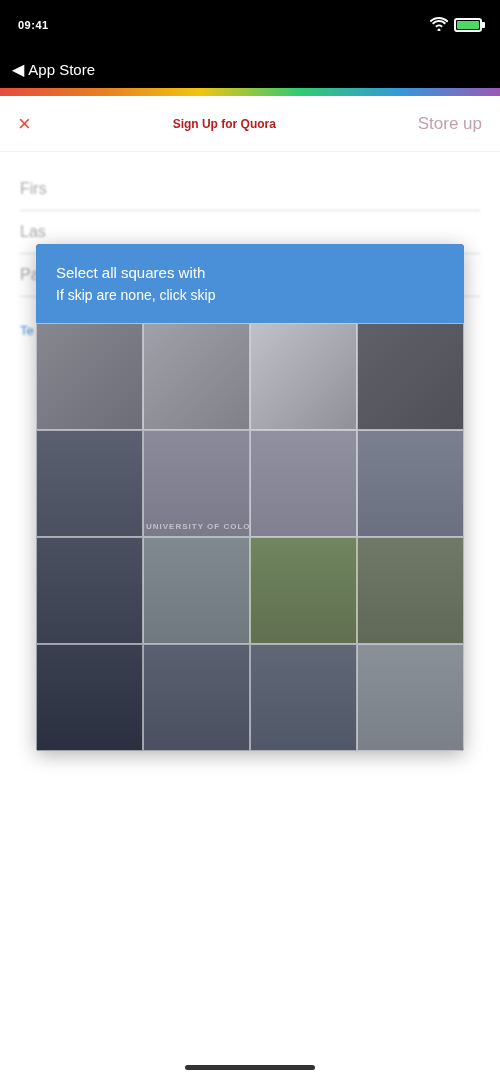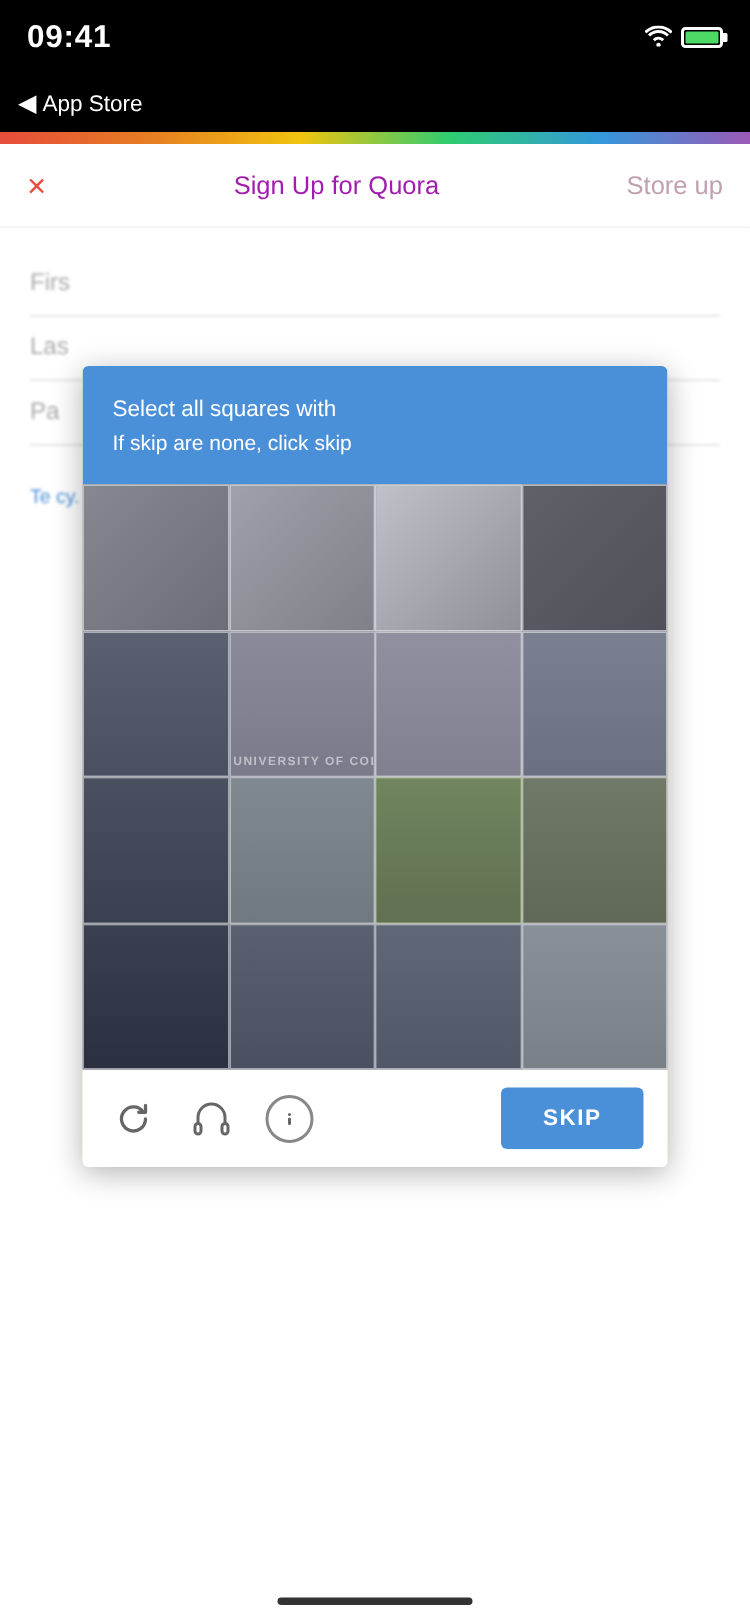--- a/index.html
+++ b/index.html
@@ -19,21 +19,21 @@
       background: #000;
       height: 50px;
       display: flex;
       align-items: center;
       justify-content: space-between;
       padding: 0 18px;
       position: relative;
     }
     .status-time {
       color: #fff;
-      font-size: 21px;
+      font-size: 11px;
       font-weight: 600;
       letter-spacing: 0.5px;
     }
     .status-icons {
       display: flex;
       align-items: center;
       gap: 6px;
     }
     .wifi-icon {
       color: #fff;
@@ -116,23 +116,23 @@
       justify-content: space-between;
       padding: 0 18px;
       border-bottom: 1px solid #eee;
     }
     .close-btn {
       color: #e74c3c;
       font-size: 22px;
       font-weight: 300;
     }
     .header-title {
-      color: #a21caf;
-      font-size: 17px;
-      font-weight: 400;
+      color: #b91c1c;
+      font-size: 12px;
+      font-weight: 700;
     }
     .header-signup-link {
       color: #c0a0b0;
       font-size: 17px;
     }
 
     
     .form-area {
       padding: 16px 20px;
       background: #fff;
@@ -146,22 +146,22 @@
       color: #aaa;
       font-size: 16px;
     }
 
     
     .captcha-overlay {
       position: absolute;
       top: 148px;
       left: 50%;
       transform: translateX(-50%);
-      width: 390px;
-      background: #fef9c3;
+      width: 428px;
+      background: #b91c1c;
       border-radius: 4px;
       box-shadow: 0 4px 20px rgba(0,0,0,0.3);
       overflow: hidden;
       z-index: 10;
     }
 
     
     .captcha-header {
       background: #4a90d9;
       padding: 20px 20px 20px 20px;
@@ -404,48 +404,18 @@
       <div class="grid-cell cell-r2c1"></div>
       <div class="grid-cell cell-r2c2"></div>
       <div class="grid-cell cell-r2c3"></div>
 
       <div class="grid-cell cell-r3c0"></div>
       <div class="grid-cell cell-r3c1"></div>
       <div class="grid-cell cell-r3c2"></div>
       <div class="grid-cell cell-r3c3"></div>
     </div>
 
-    <div class="captcha-footer">
-      <div class="captcha-actions">
-
-        <div class="icon-btn">
-          <svg width="28" height="28" viewBox="0 0 28 28" fill="none" stroke="#666" stroke-width="2.2" stroke-linecap="round" stroke-linejoin="round">
-            <path d="M22 14a8 8 0 11-1.5-4.7"></path>
-            <polyline points="22,5 22,9.5 17.5,9.5"></polyline>
-          </svg>
-        </div>
-
-        <div class="icon-btn">
-          <svg width="30" height="30" viewBox="0 0 30 30" fill="none" stroke="#666" stroke-width="2">
-            <path d="M6 18v-4a9 9 0 1118 0v4"></path>
-            <rect x="4" y="18" width="4" height="7" rx="2"></rect>
-            <rect x="22" y="18" width="4" height="7" rx="2"></rect>
-          </svg>
-        </div>
-
-        <div class="icon-btn">
-          <div class="icon-circle">
-            <svg width="16" height="16" viewBox="0 0 16 16" fill="#666">
-              <circle cx="8" cy="5" r="1"></circle>
-              <rect x="7" y="7" width="2" height="5" rx="1"></rect>
-            </svg>
-          </div>
-        </div>
-      </div>
-
-      <button class="skip-btn">SKIP</button>
-    </div>
 
   </div>
 
 </div>
 
 <div class="home-indicator"></div>
 
 </body></html>

